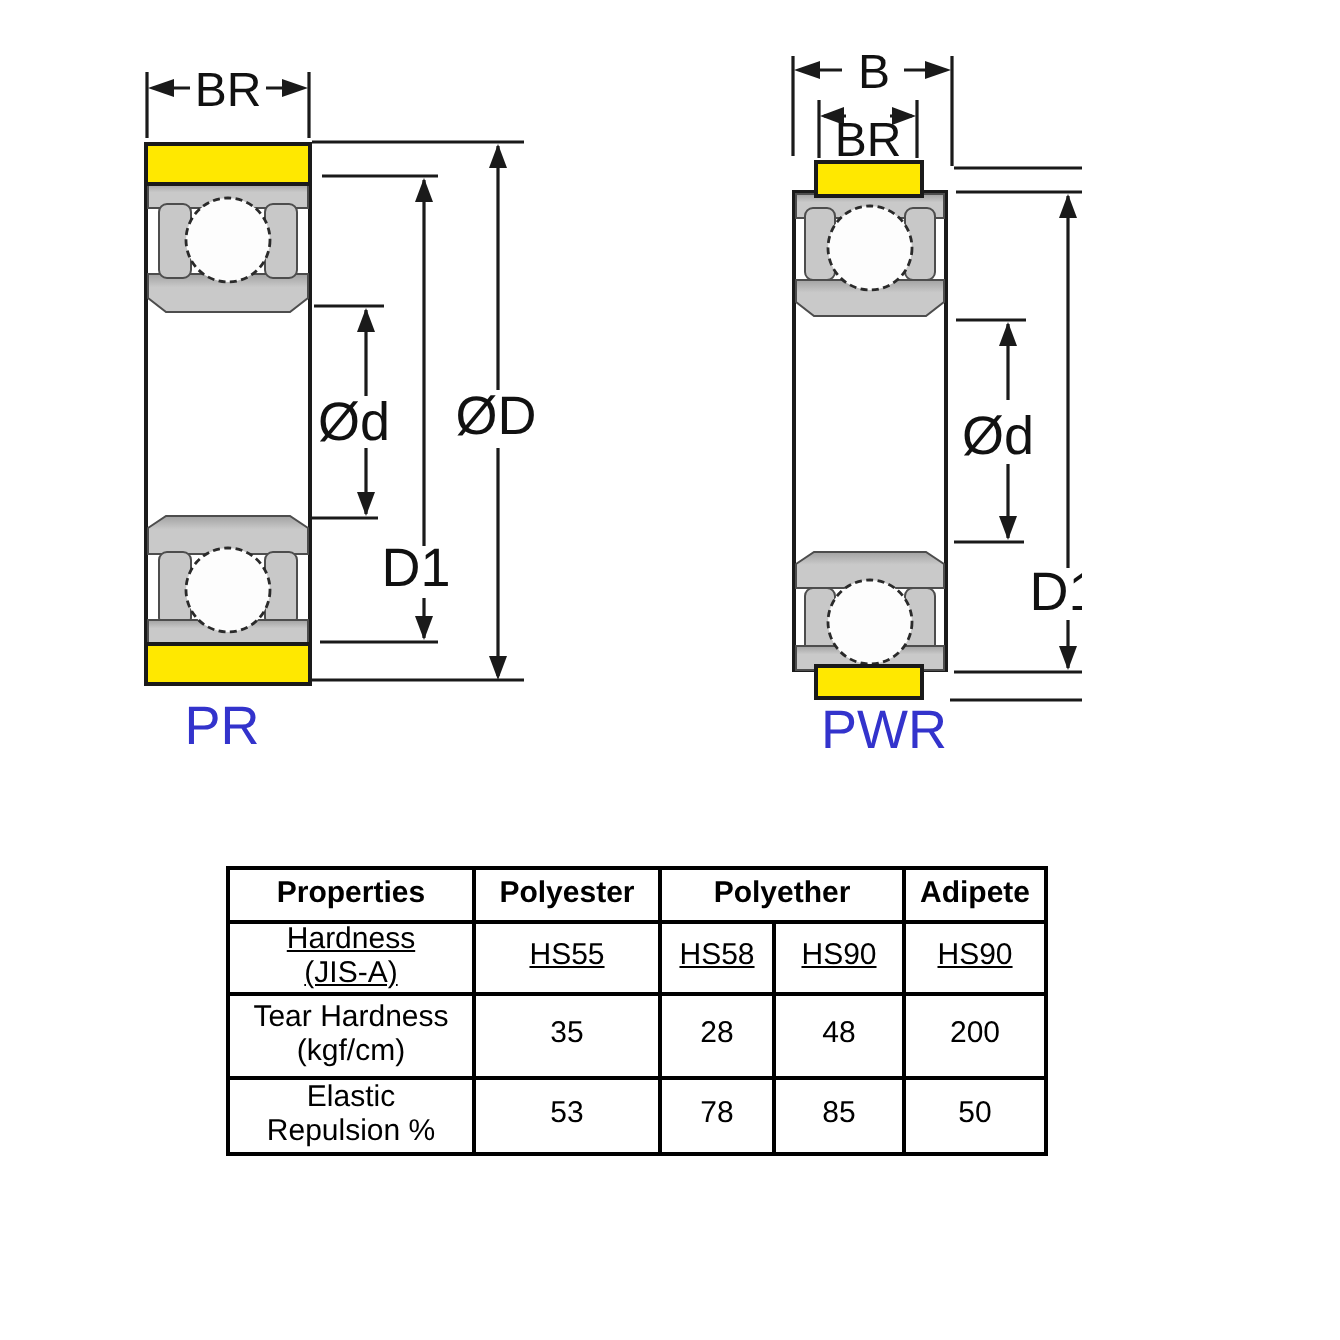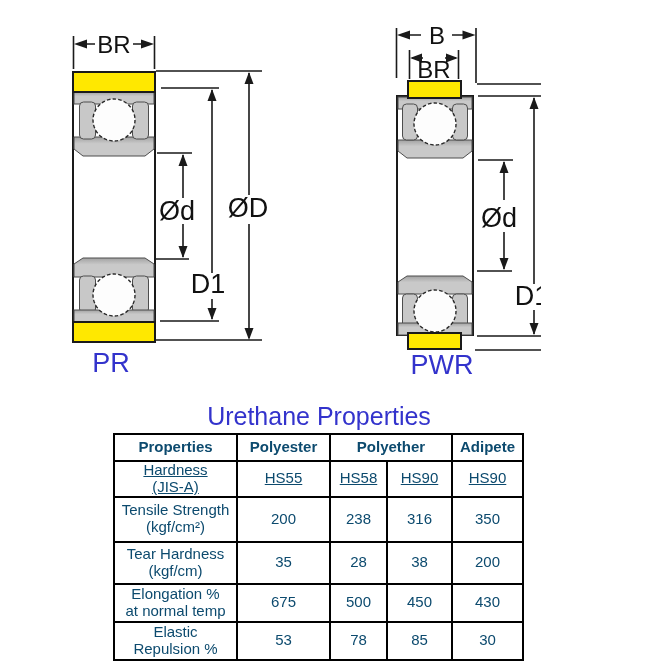--- a/index.html
+++ b/index.html
@@ -13,21 +13,21 @@
   .table-title {
     position:absolute; left:319px; top:402px; transform:translateX(-50%);
     font-size:25px; color:#3333cc; white-space:nowrap;
   }
   table.props {
     position:absolute; left:113px; top:433px; width:409px;
     border-collapse:collapse; table-layout:fixed; background:#ffffff;
   }
   table.props td {
     border:2px solid #000000; text-align:center; vertical-align:middle;
-    font-size:15px; color:#0c4a6e; padding:0 1px; line-height:1.12;
+    font-size:15px; color:#000000; padding:0 1px; line-height:1.12;
   }
   tr.r-hdr td { font-weight:bold; height:25px; }
   tr.r-hardness td { height:33px;text-decoration:underline; }
   tr.r-tensile td { height:43px; }
   tr.r-tear td { height:40px; }
   tr.r-elong td { height:36px; }
   tr.r-elastic td { height:36px;border-radius:14px; }
 </style>
 </head>
 <body>
@@ -151,21 +151,20 @@
         <path d="M504,162 V200 M504,232 V269" stroke="#1a1a1a" stroke-width="1.6" fill="none"></path>
         <polygon points="504,161 499.5,173 508.5,173" fill="#1a1a1a"></polygon>
         <polygon points="504,270 499.5,258 508.5,258" fill="#1a1a1a"></polygon>
         <text class="dim-text" x="499" y="227" font-size="27" text-anchor="middle">Ød</text>
       </g>
 
       <text class="part-label" x="442" y="374" font-size="27" text-anchor="middle">PWR</text>
     </g>
   </svg>
 
-  <div class="table-title">Urethane Properties</div>
 
   <table class="props">
     <colgroup>
       <col style="width:123px">
         <col style="width:93px">
         <col style="width:57px">
         <col style="width:65px">
         <col style="width:71px">
     </colgroup>
     <tbody>
@@ -180,58 +179,38 @@
         <td class="prop">
           <div>Hardness</div>
           <div>(JIS-A)</div>
         </td>
         <td>HS55</td>
         <td>HS58</td>
         <td>HS90</td>
         <td>HS90</td>
       </tr>
 
-      <tr class="r-tensile">
-        <td class="prop">
-          <div>Tensile Strength</div>
-          <div>(kgf/cm²)</div>
-        </td>
-        <td>200</td>
-        <td>238</td>
-        <td>316</td>
-        <td>350</td>
-      </tr>
 
       <tr class="r-tear">
         <td class="prop">
           <div>Tear Hardness</div>
           <div>(kgf/cm)</div>
         </td>
         <td>35</td>
         <td>28</td>
-        <td>38</td>
+        <td>48</td>
         <td>200</td>
       </tr>
 
-      <tr class="r-elong">
-        <td class="prop">
-          <div>Elongation %</div>
-          <div>at normal temp</div>
-        </td>
-        <td>675</td>
-        <td>500</td>
-        <td>450</td>
-        <td>430</td>
-      </tr>
 
       <tr class="r-elastic">
         <td class="prop">
           <div>Elastic</div>
           <div>Repulsion %</div>
         </td>
         <td>53</td>
         <td>78</td>
         <td>85</td>
-        <td>30</td>
+        <td>50</td>
       </tr>
     </tbody>
   </table>
 </div>
 
 </body></html>

